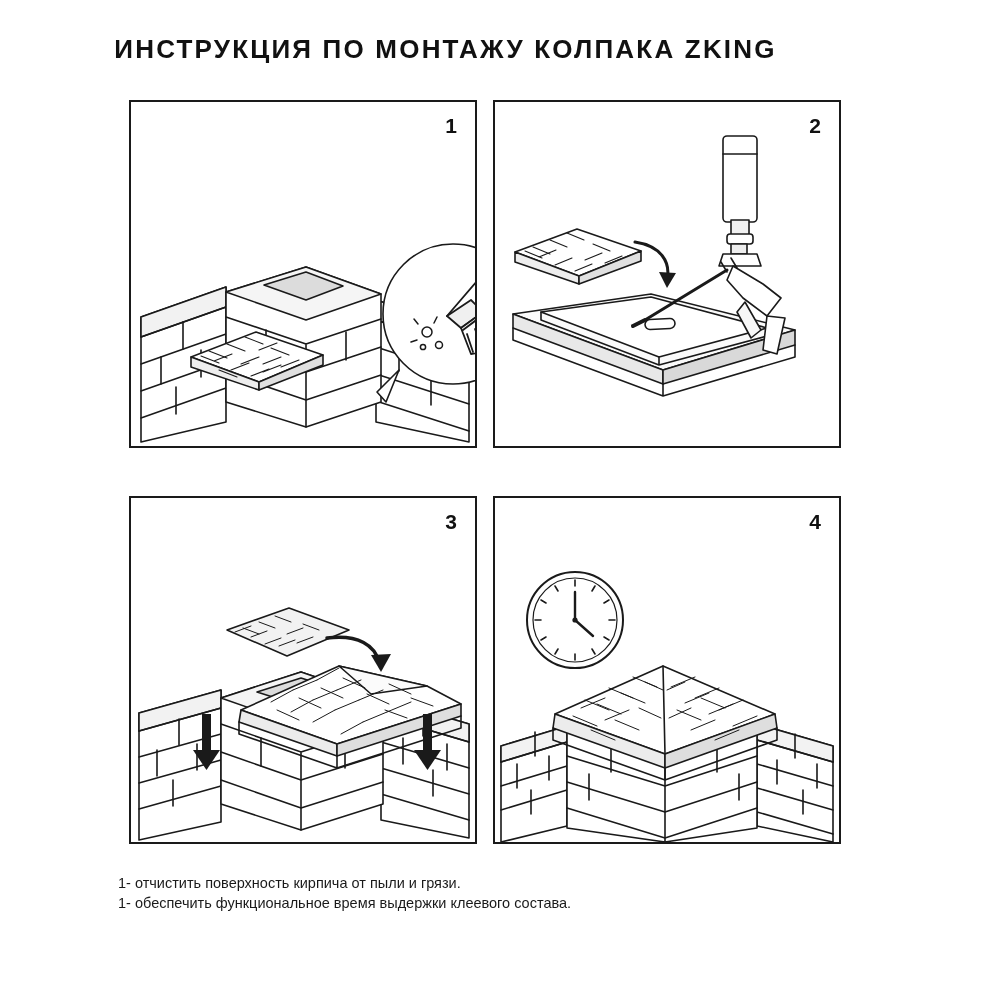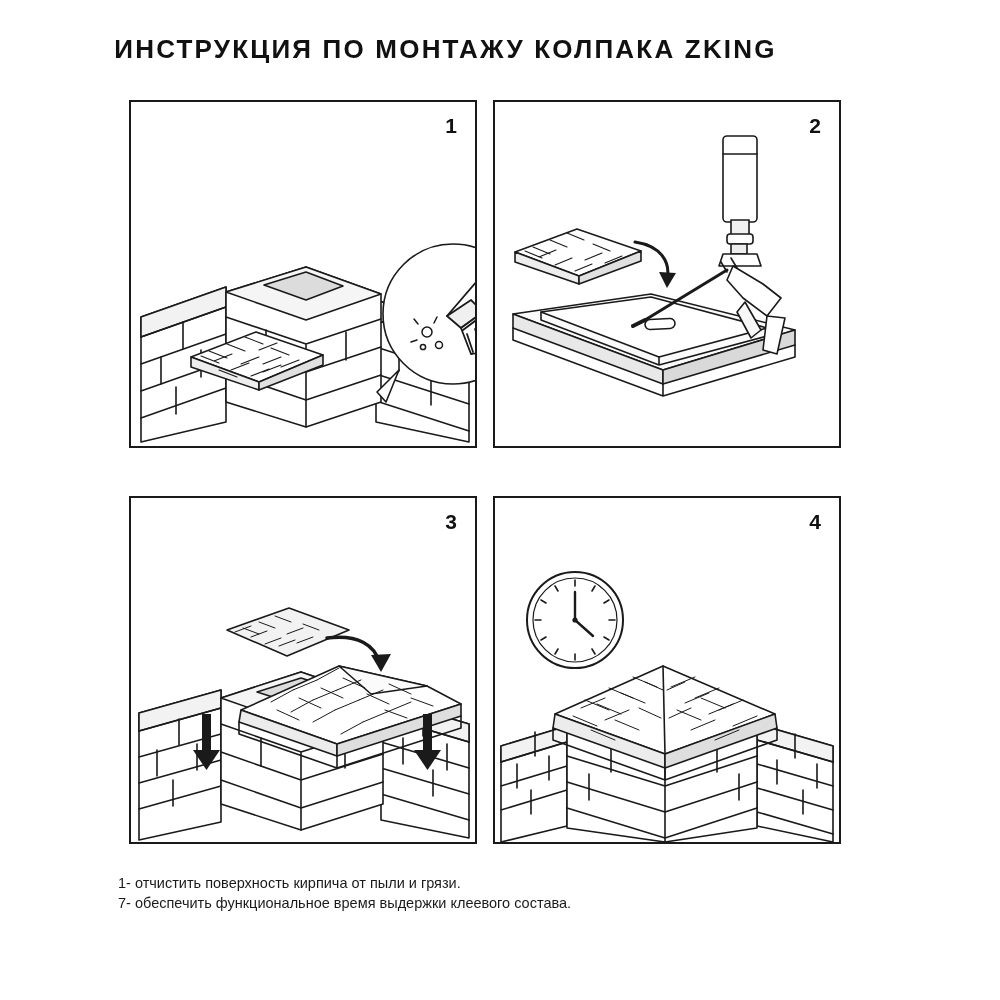--- a/index.html
+++ b/index.html
@@ -320,16 +320,16 @@
             </g>
           </g>
         </g>
       </svg>
     </div>
 
   </div>
 
   <div class="legend">
     <div class="line">1- отчистить поверхность кирпича от пыли и грязи.</div>
-    <div class="line">7- обеспечить функциональное время выдержки клеевого состава.</div>
+    <div class="line">1- обеспечить функциональное время выдержки клеевого состава.</div>
   </div>
 
 </div>
 
 </body></html>

